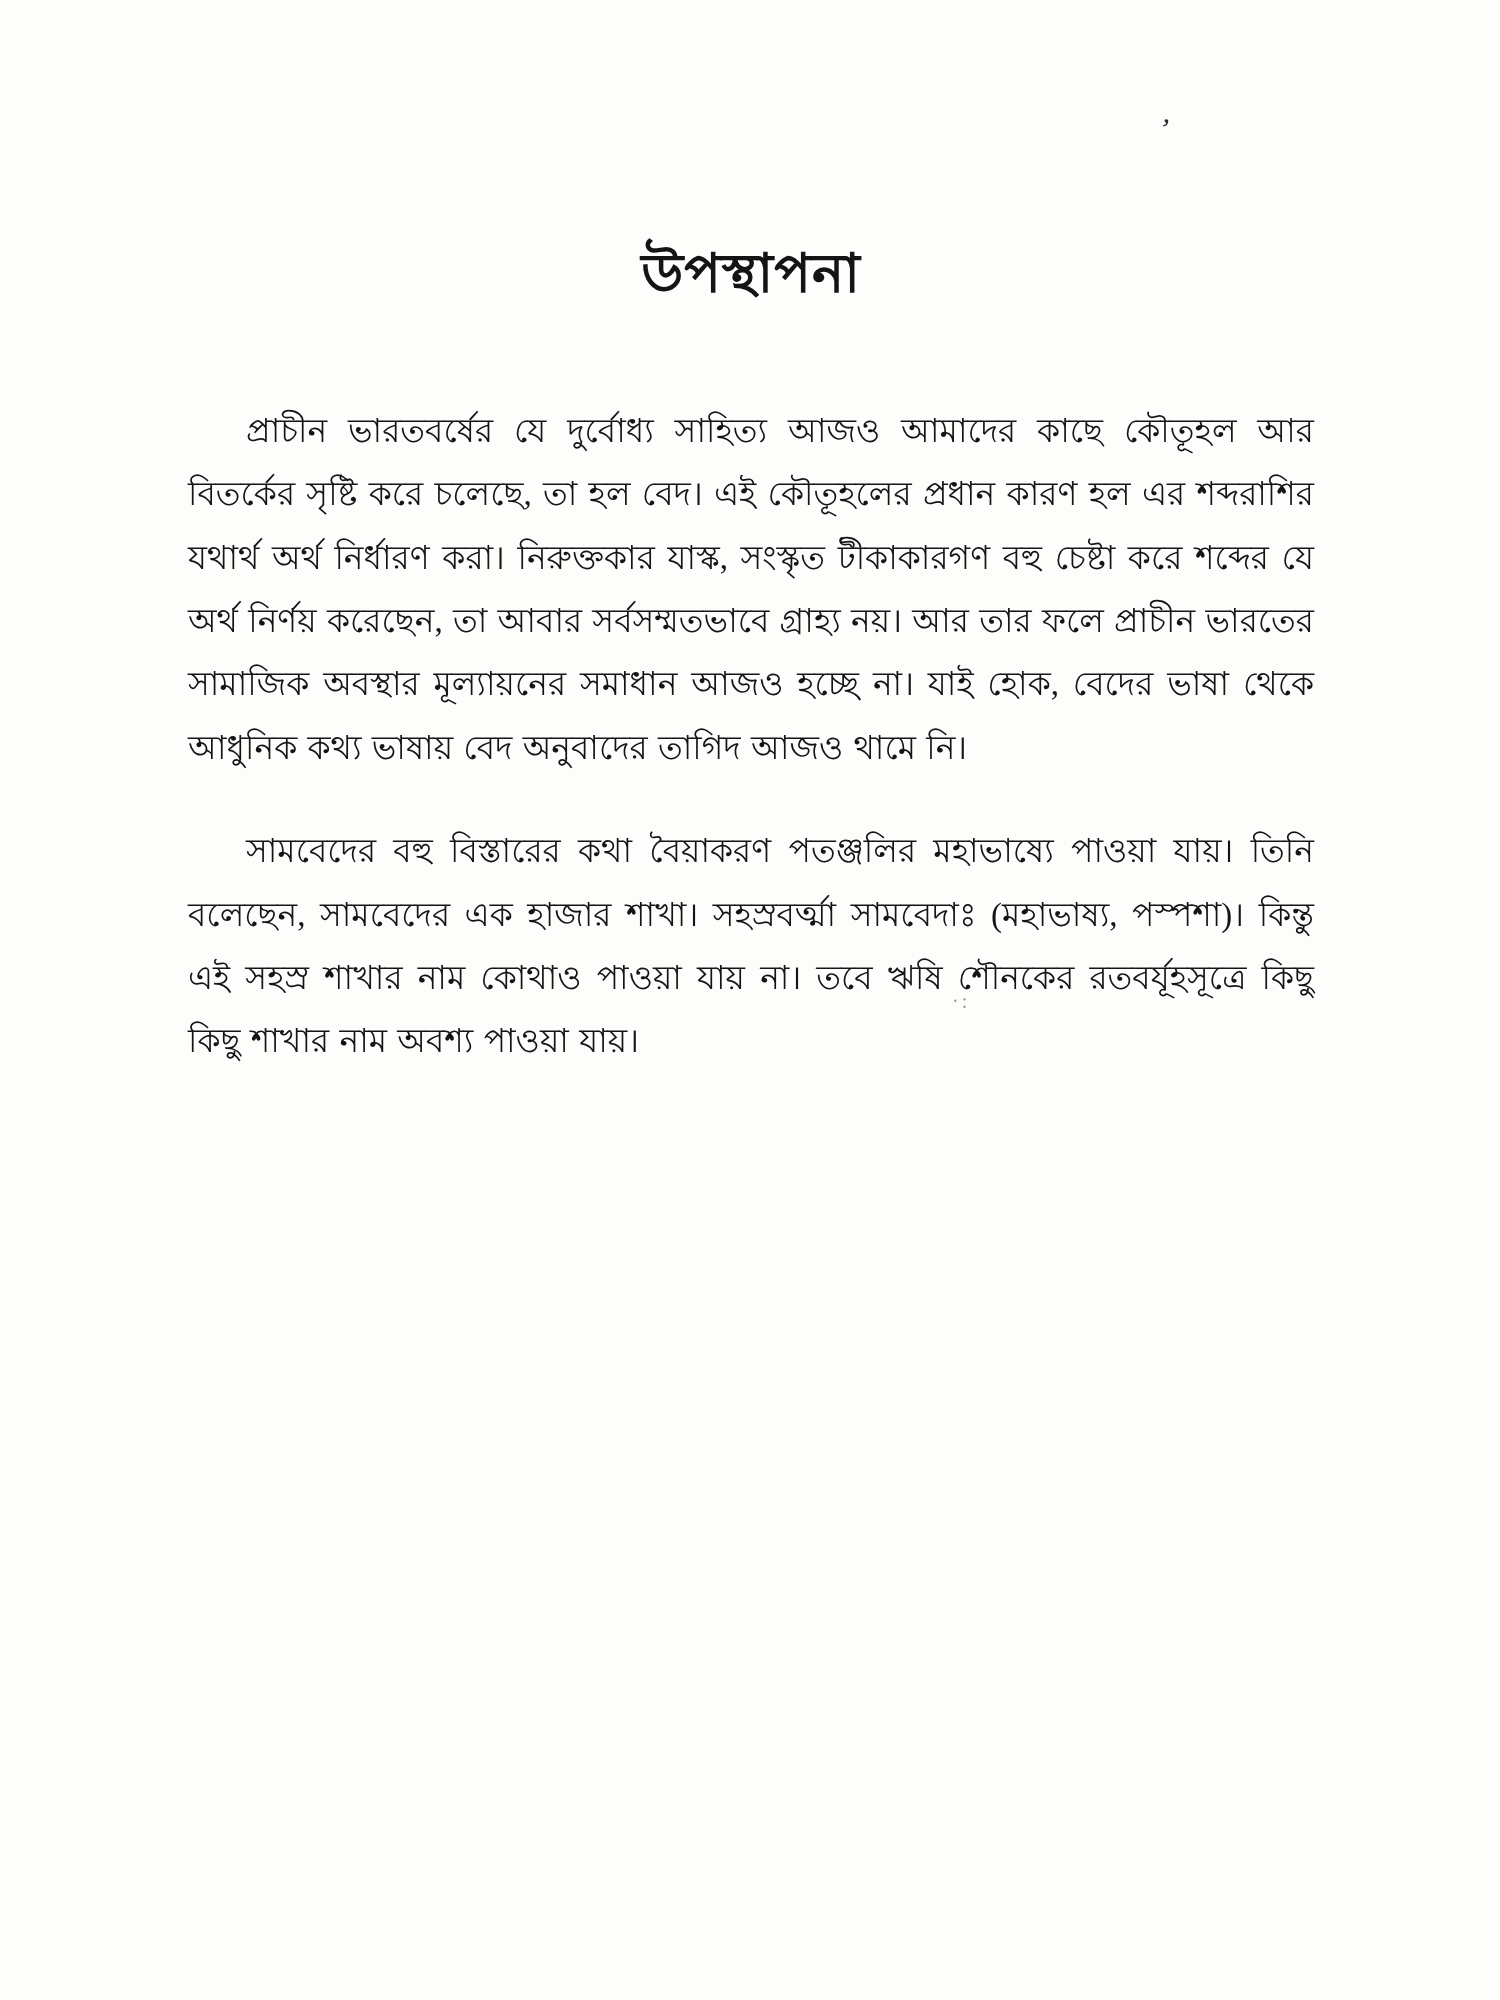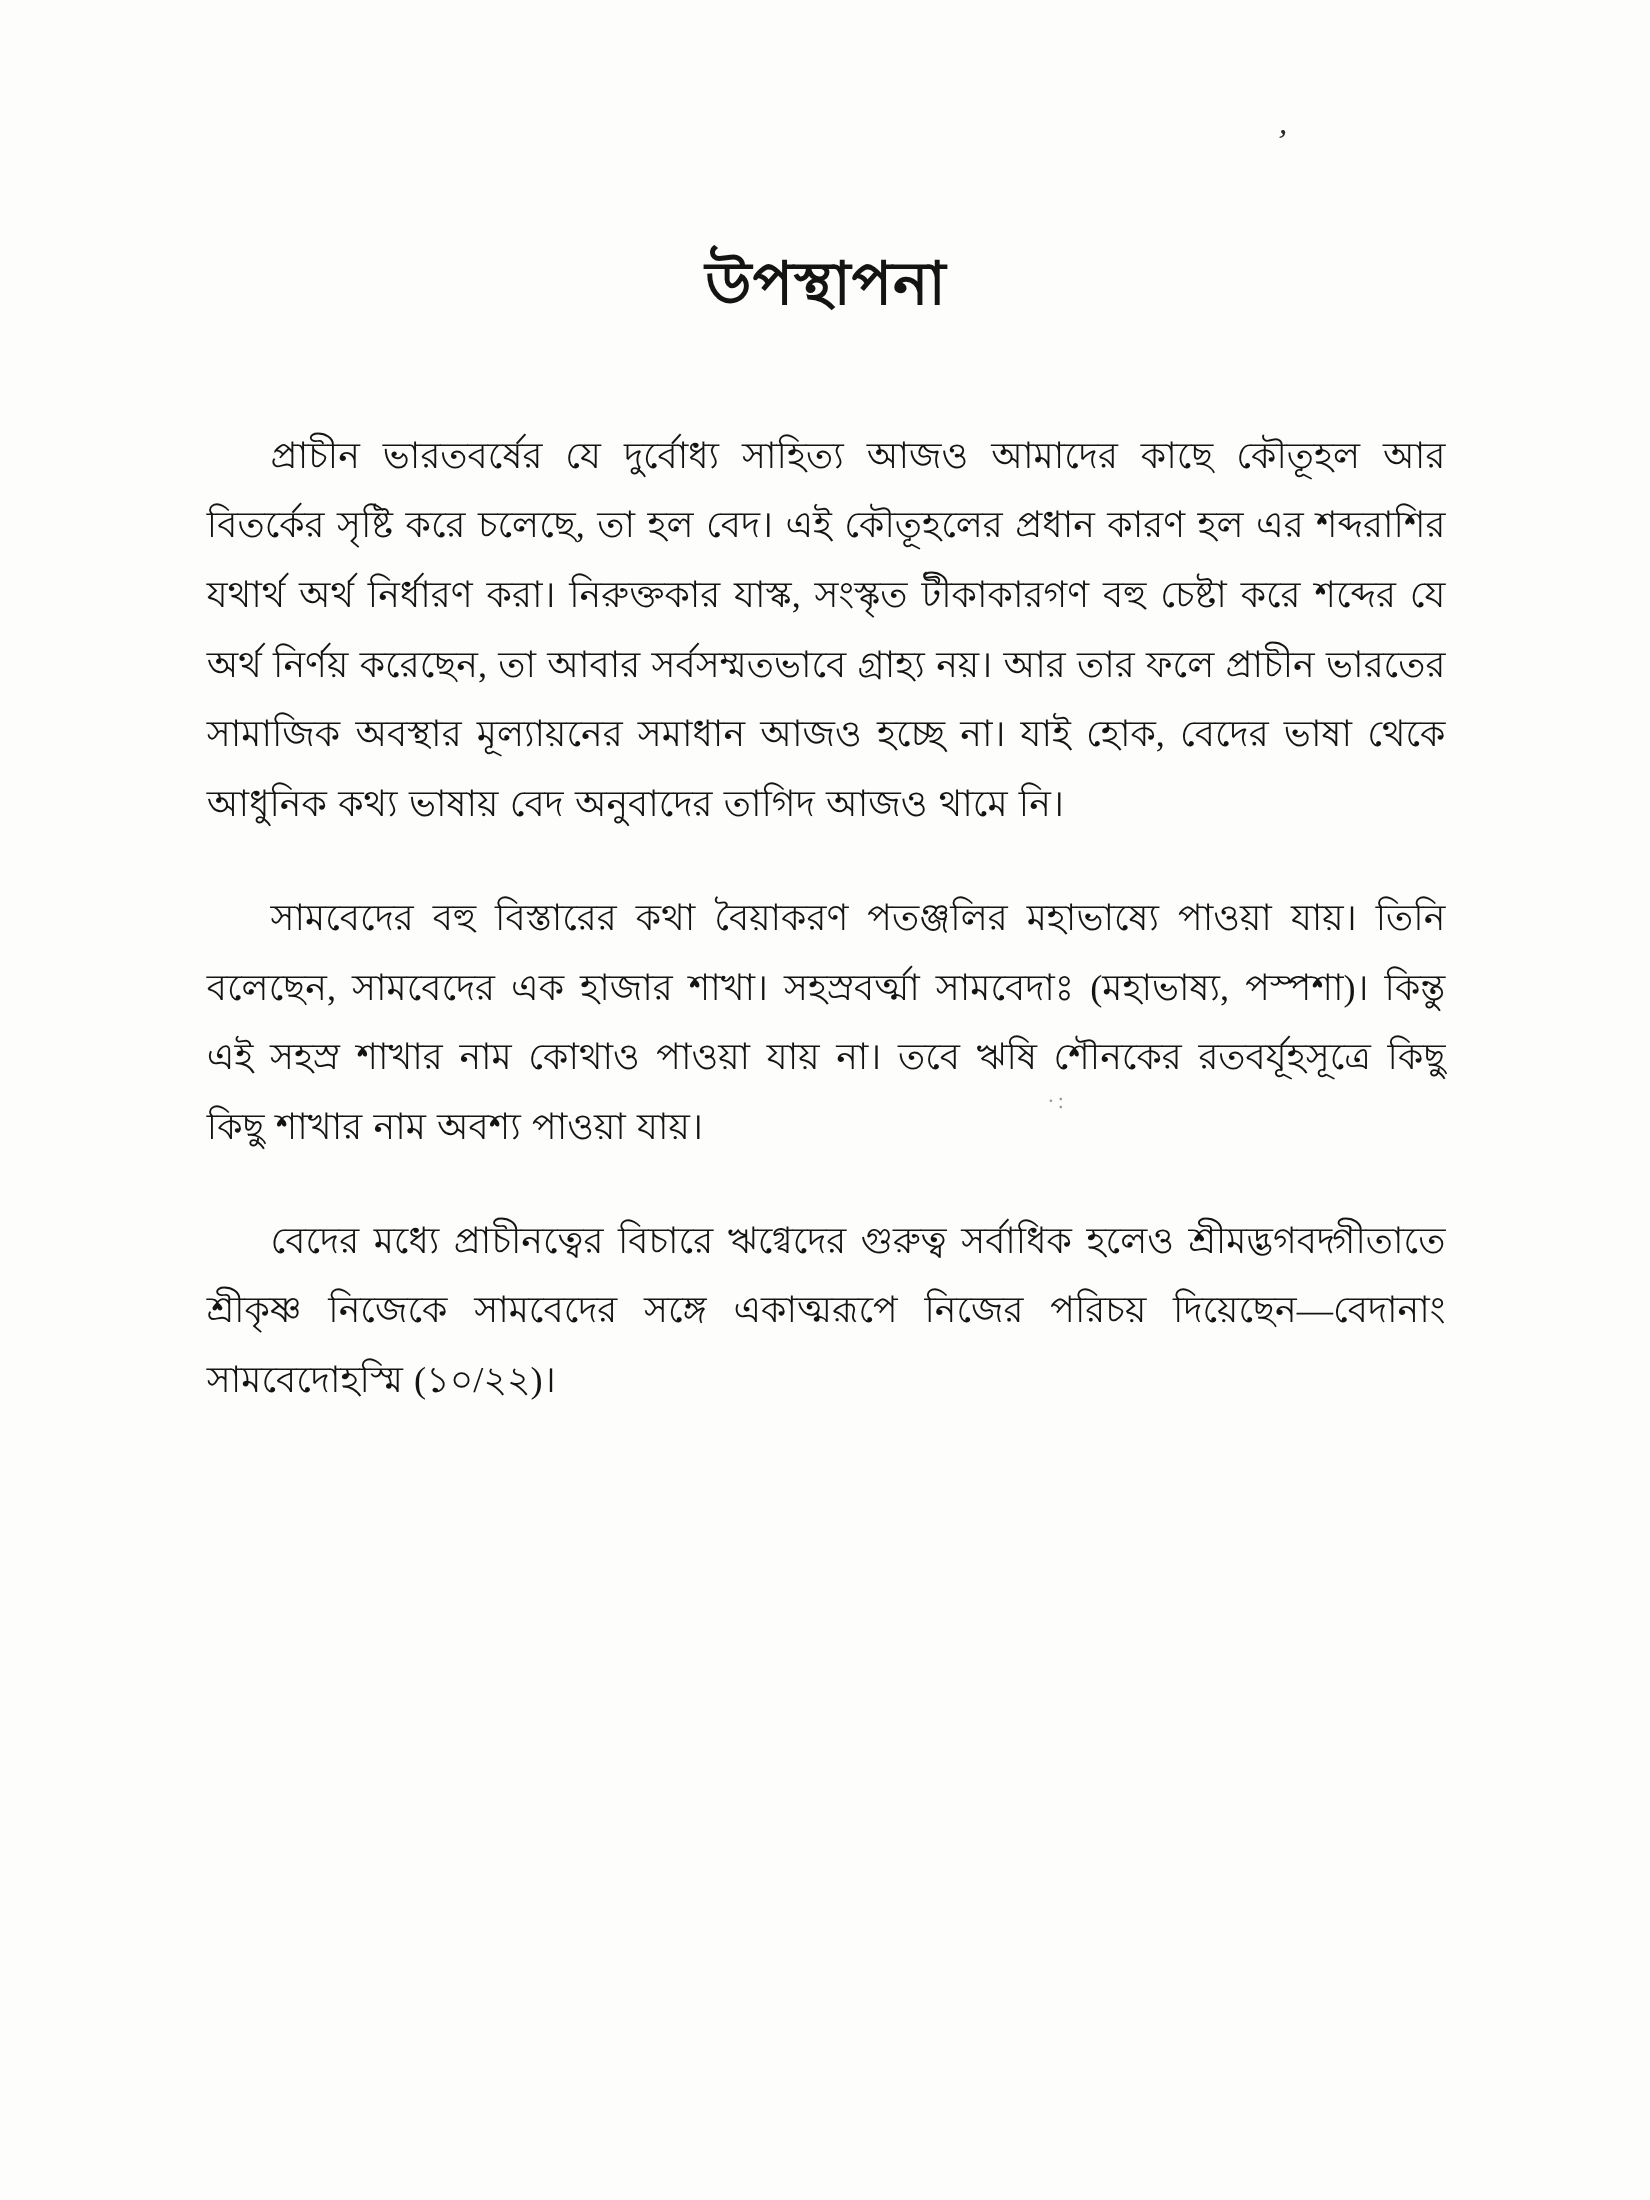--- a/index.html
+++ b/index.html
@@ -31,21 +31,21 @@
   .scan-artifact-dots {
     position: absolute;
     top: 990px;
     left: 952px;
     font-size: 20px;
     color: #9a9a96;
     letter-spacing: 3px;
   }
   .content {
     position: absolute;
-    top: 216px;
+    top: 232px;
     left: 188px;
     width: 1126px;
   }
   .page-title {
     text-align: center;
     font-size: 54px;
     font-weight: bold;
     margin: 0 0 78px 0;
     letter-spacing: 1px;
   }
@@ -70,16 +70,15 @@
   <div class="content">
 
     <h1 class="page-title">উপস্থাপনা</h1>
 
     <p class="para">প্রাচীন ভারতবর্ষের যে দুর্বোধ্য সাহিত্য আজও আমাদের কাছে কৌতূহল আর বিতর্কের সৃষ্টি করে চলেছে, তা হল বেদ। এই কৌতূহলের প্রধান কারণ হল এর শব্দরাশির যথার্থ অর্থ নির্ধারণ করা। নিরুক্তকার যাস্ক, সংস্কৃত টীকাকারগণ বহু চেষ্টা করে শব্দের যে অর্থ নির্ণয় করেছেন, তা আবার সর্বসম্মতভাবে গ্রাহ্য নয়। আর তার ফলে প্রাচীন ভারতের সামাজিক অবস্থার মূল্যায়নের সমাধান আজও হচ্ছে না। যাই হোক, বেদের ভাষা থেকে আধুনিক কথ্য ভাষায় বেদ অনুবাদের তাগিদ আজও থামে নি।</p>
 
 
 
     <p class="para">সামবেদের বহু বিস্তারের কথা বৈয়াকরণ পতঞ্জলির মহাভাষ্যে পাওয়া যায়। তিনি বলেছেন, সামবেদের এক হাজার শাখা। সহস্রবর্ত্মা সামবেদাঃ (মহাভাষ্য, পস্পশা)। কিন্তু এই সহস্র শাখার নাম কোথাও পাওয়া যায় না। তবে ঋষি শৌনকের রতবর্যূহসূত্রে কিছু কিছু শাখার নাম অবশ্য পাওয়া যায়।</p>
 
-    <p class="para">বেদের মধ্যে প্রাচীনত্বের বিচারে ঋগ্বেদের গুরুত্ব সর্বাধিক হলেও শ্রীমদ্ভগবদ্গীতাতে শ্রীকৃষ্ণ নিজেকে সামবেদের সঙ্গে একাত্মরূপে নিজের পরিচয় দিয়েছেন—বেদানাং সামবেদোহস্মি (১০/২২)।</p>
 
   </div>
 </div>
 
 </body></html>

